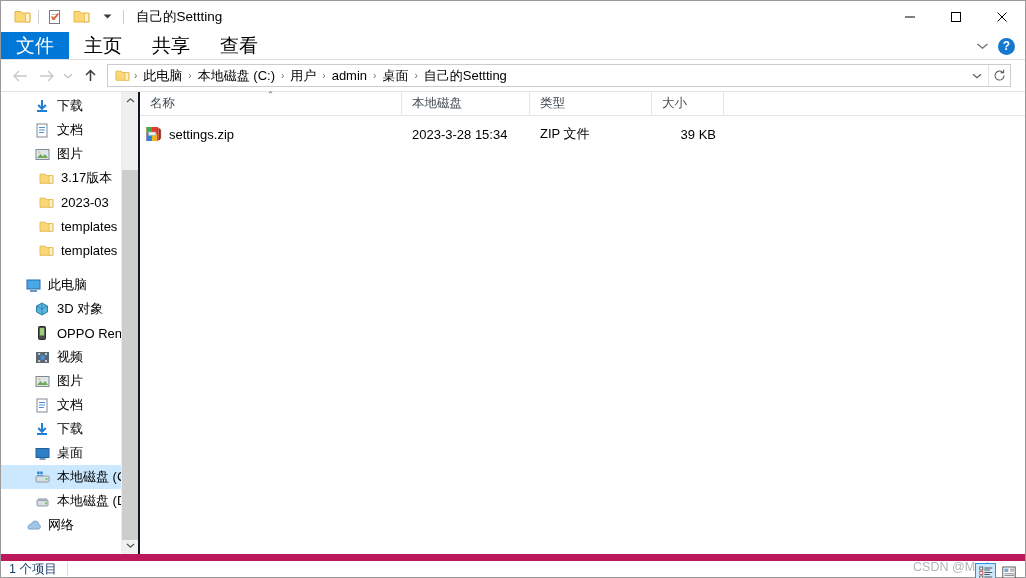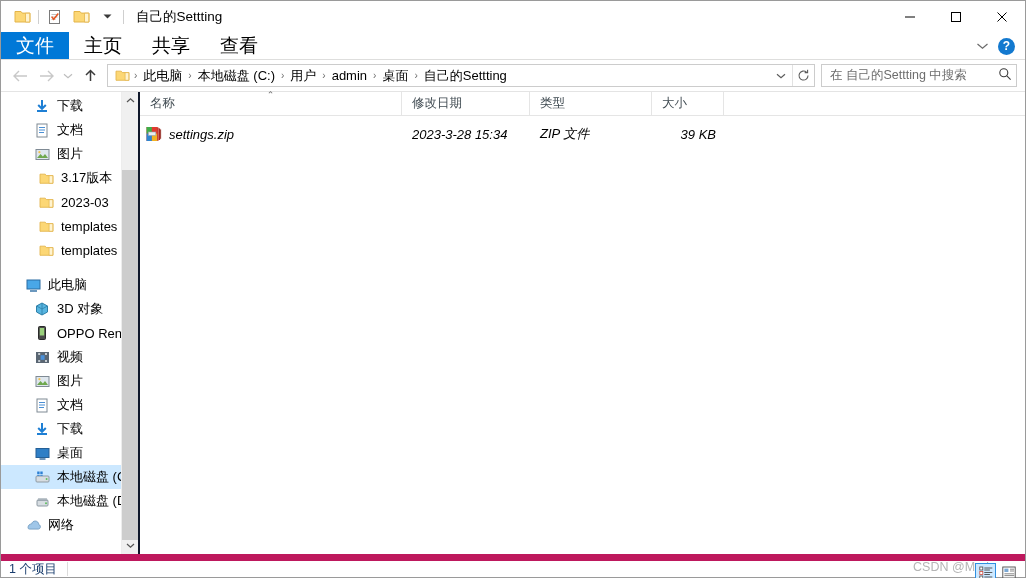--- a/index.html
+++ b/index.html
@@ -190,21 +190,21 @@
   .col.c-type { flex: 0 0 122px; }
   .col.c-size { flex: 0 0 72px; }
   .col .sortcaret {
     position: absolute; left: 50%; top: -1px;
     transform: translateX(-50%);
     color: #6c6c6c; font-size: 9px; line-height: 9px;
   }
   .rows { flex: 1 1 auto; padding-top: 7px; }
   .row {
     height: 22px; display: flex; align-items: center;
-    font-size: 13px; color: #000000; font-style: italic;
+    font-size: 13px; color: #000000;
   }
   .cell { display: flex; align-items: center; padding-left: 10px; white-space: nowrap; }
   .cell.c-name { flex: 0 0 262px; padding-left: 6px; }
   .cell.c-date { flex: 0 0 128px; color: #000000; }
   .cell.c-type { flex: 0 0 122px; }
   .cell.c-size { flex: 0 0 72px; justify-content: flex-end; padding-right: 8px; padding-left: 0; }
   .zipicon { width: 16px; height: 16px; margin-right: 7px; flex: 0 0 16px; }
 
   
   .statusbar {
@@ -352,29 +352,20 @@
           </svg>
       </div>
       <div class="crumb-refresh">
         <svg width="13" height="13" viewBox="0 0 13 13">
           <path d="M11 6.5a4.5 4.5 0 1 1-1.5-3.3" fill="none" stroke="#5c5c5c" stroke-width="1.1"></path>
           <path d="M10.6 0.7v2.9H7.7" fill="none" stroke="#5c5c5c" stroke-width="1.1"></path>
         </svg>
       </div>
     </div>
 
-    <div class="searchbox">
-      <div class="ph">在 自己的Settting 中搜索</div>
-      <div>
-        <svg width="14" height="14" viewBox="0 0 14 14">
-          <circle cx="5.8" cy="5.8" r="4" fill="none" stroke="#3b3b3b" stroke-width="1.1"></circle>
-          <path d="M8.9 8.9L12.6 12.6" stroke="#3b3b3b" stroke-width="1.1"></path>
-        </svg>
-      </div>
-    </div>
   </div>
 
   <div class="body">
 
     <div class="nav">
       <div class="nav-inner">
 
         <div class="navitem lvl1">
           <span class="ico">
             <svg width="14" height="14" viewBox="0 0 14 14">
@@ -592,21 +583,21 @@
       </div>
     </div>
 
     <div class="listpane">
       <div class="colhead">
         <div class="col c-name">
           <span class="sortcaret">⌃</span>
           <span>名称</span>
         </div>
         <div class="col c-date">
-          <span>修改日期</span>
+          <span>本地磁盘</span>
         </div>
         <div class="col c-type">
           <span>类型</span>
         </div>
         <div class="col c-size">
           <span>大小</span>
         </div>
       </div>
 
       <div class="rows">

